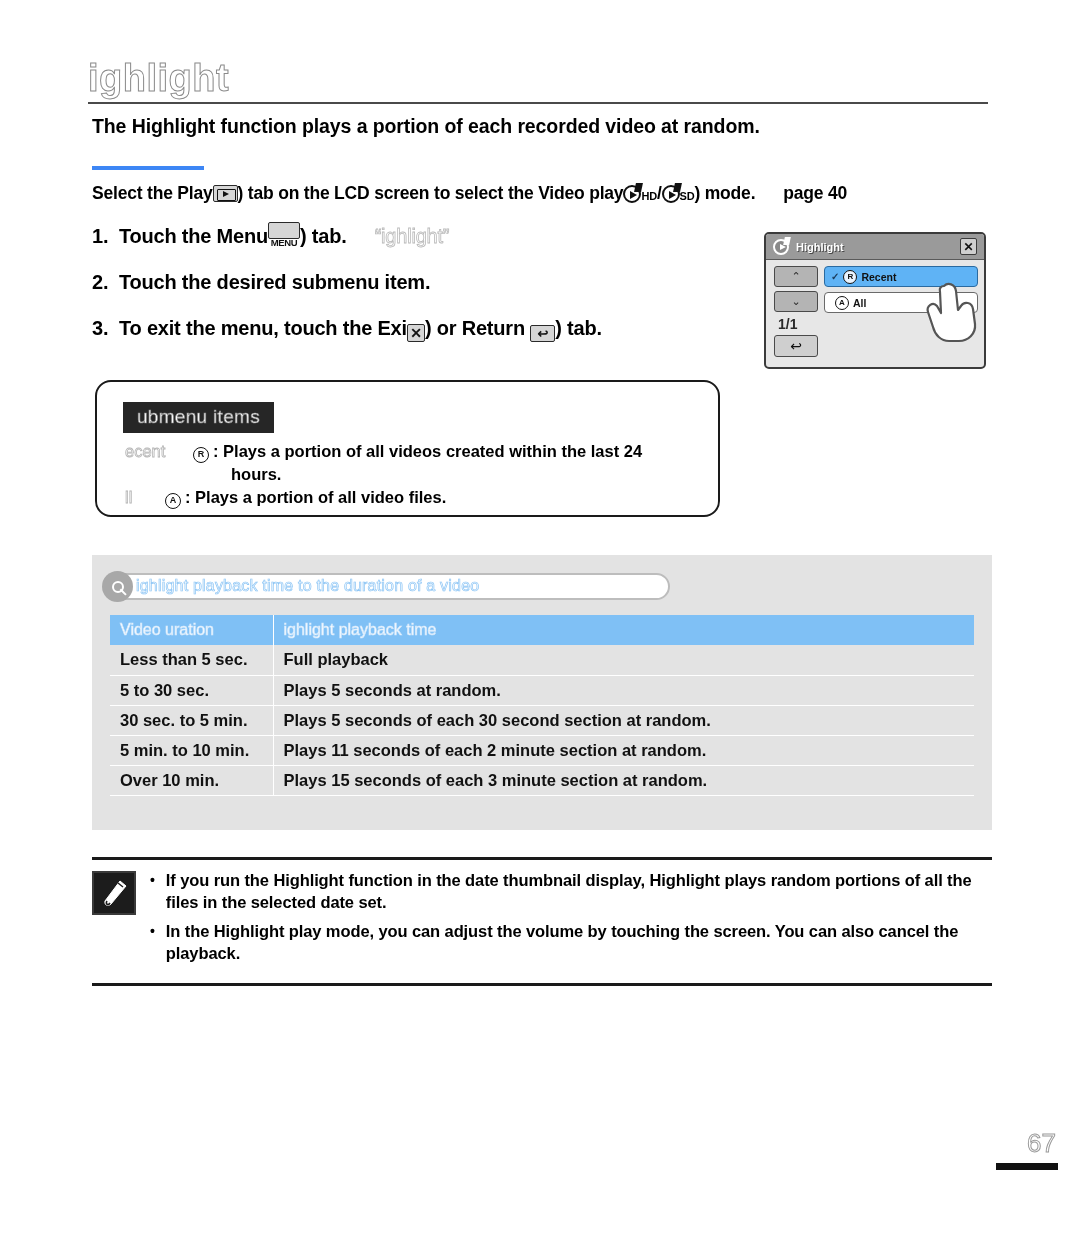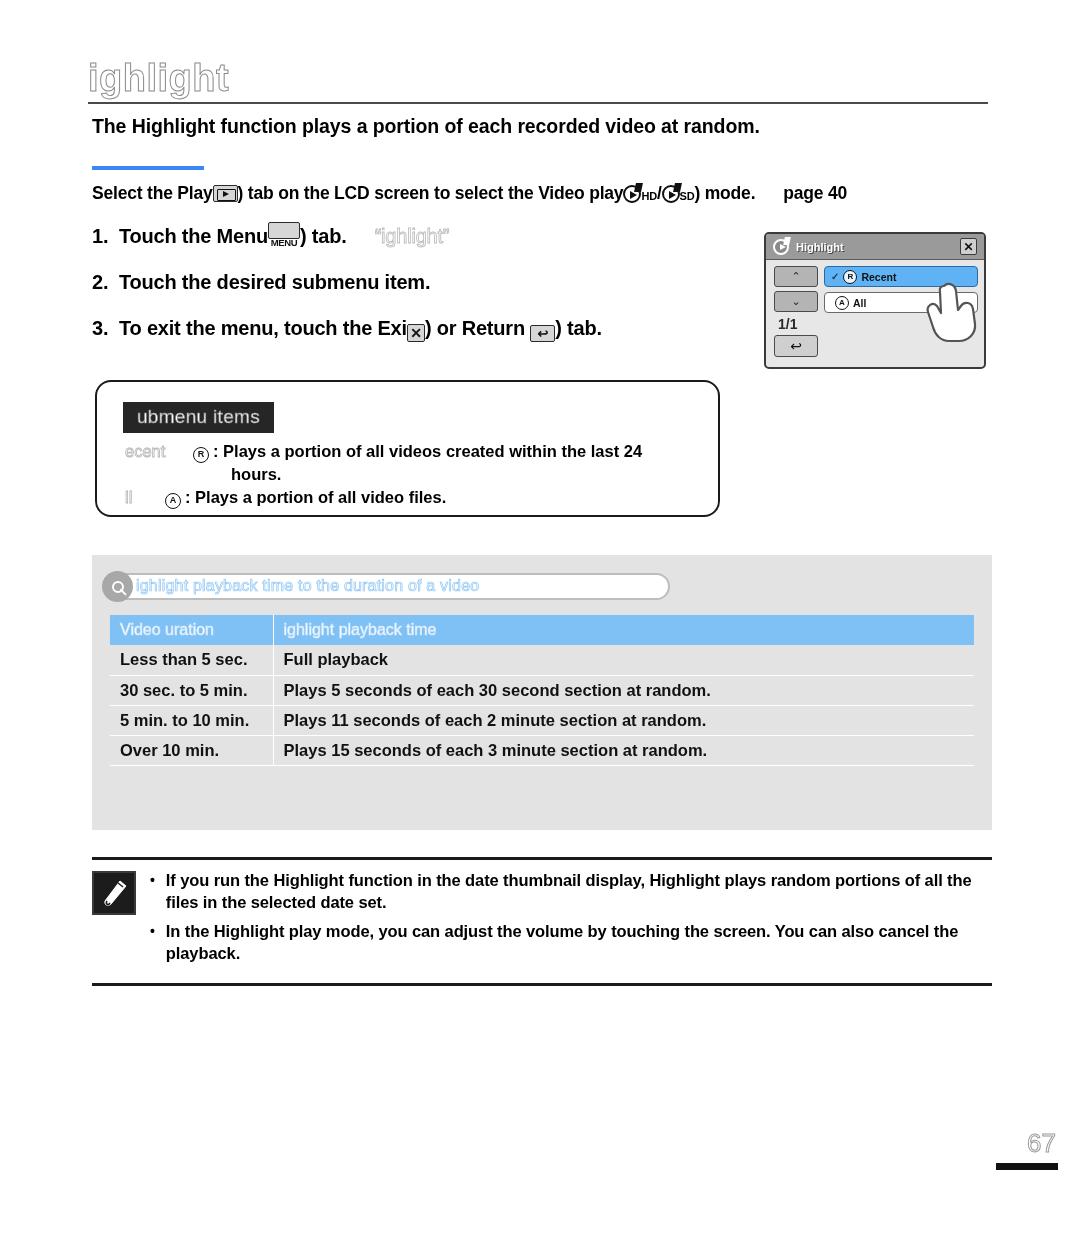--- a/index.html
+++ b/index.html
@@ -421,20 +421,24 @@
           <th>Video uration</th>
           <th>ighlight playback time</th>
         </tr>
       </thead>
       <tbody>
         <tr>
           <td>Less than 5 sec.</td>
           <td>Full playback</td>
         </tr>
         <tr>
+          <td>5 to 30 sec.</td>
+          <td>Plays 5 seconds at random.</td>
+        </tr>
+        <tr>
           <td>30 sec. to 5 min.</td>
           <td>Plays 5 seconds of each 30 second section at random.</td>
         </tr>
         <tr>
           <td>5 min. to 10 min.</td>
           <td>Plays 11 seconds of each 2 minute section at random.</td>
         </tr>
         <tr>
           <td>Over 10 min.</td>
           <td>Plays 15 seconds of each 3 minute section at random.</td>

